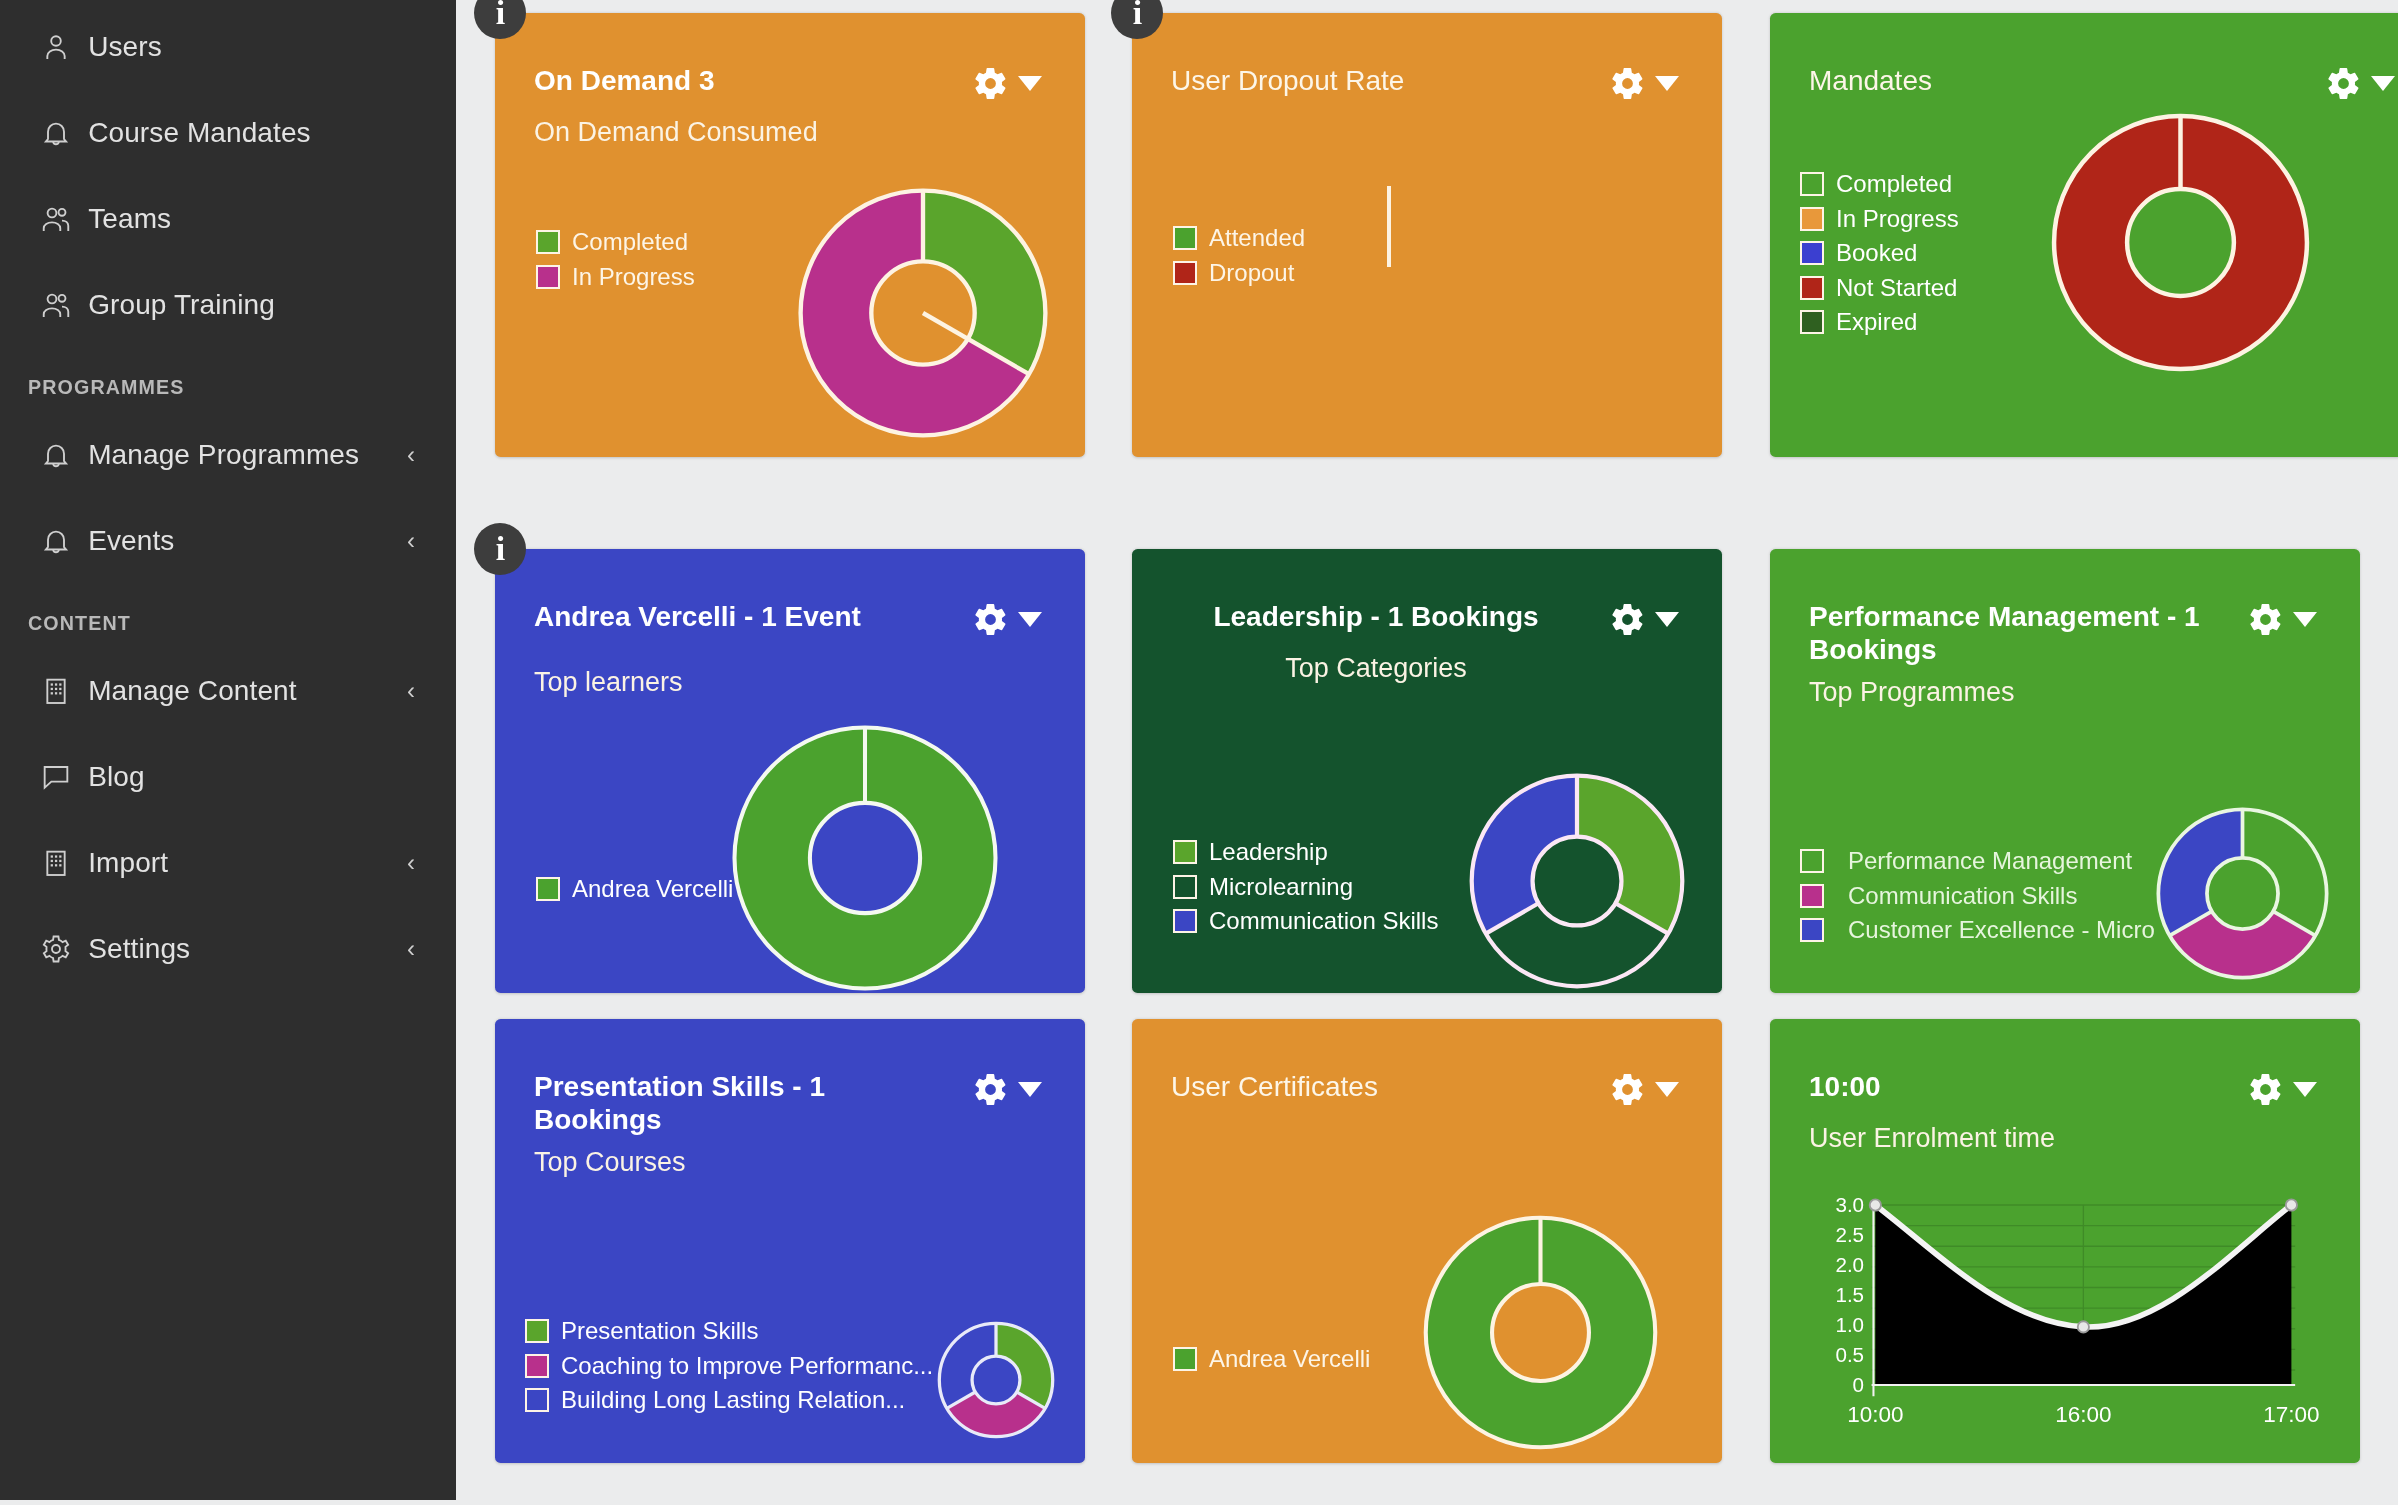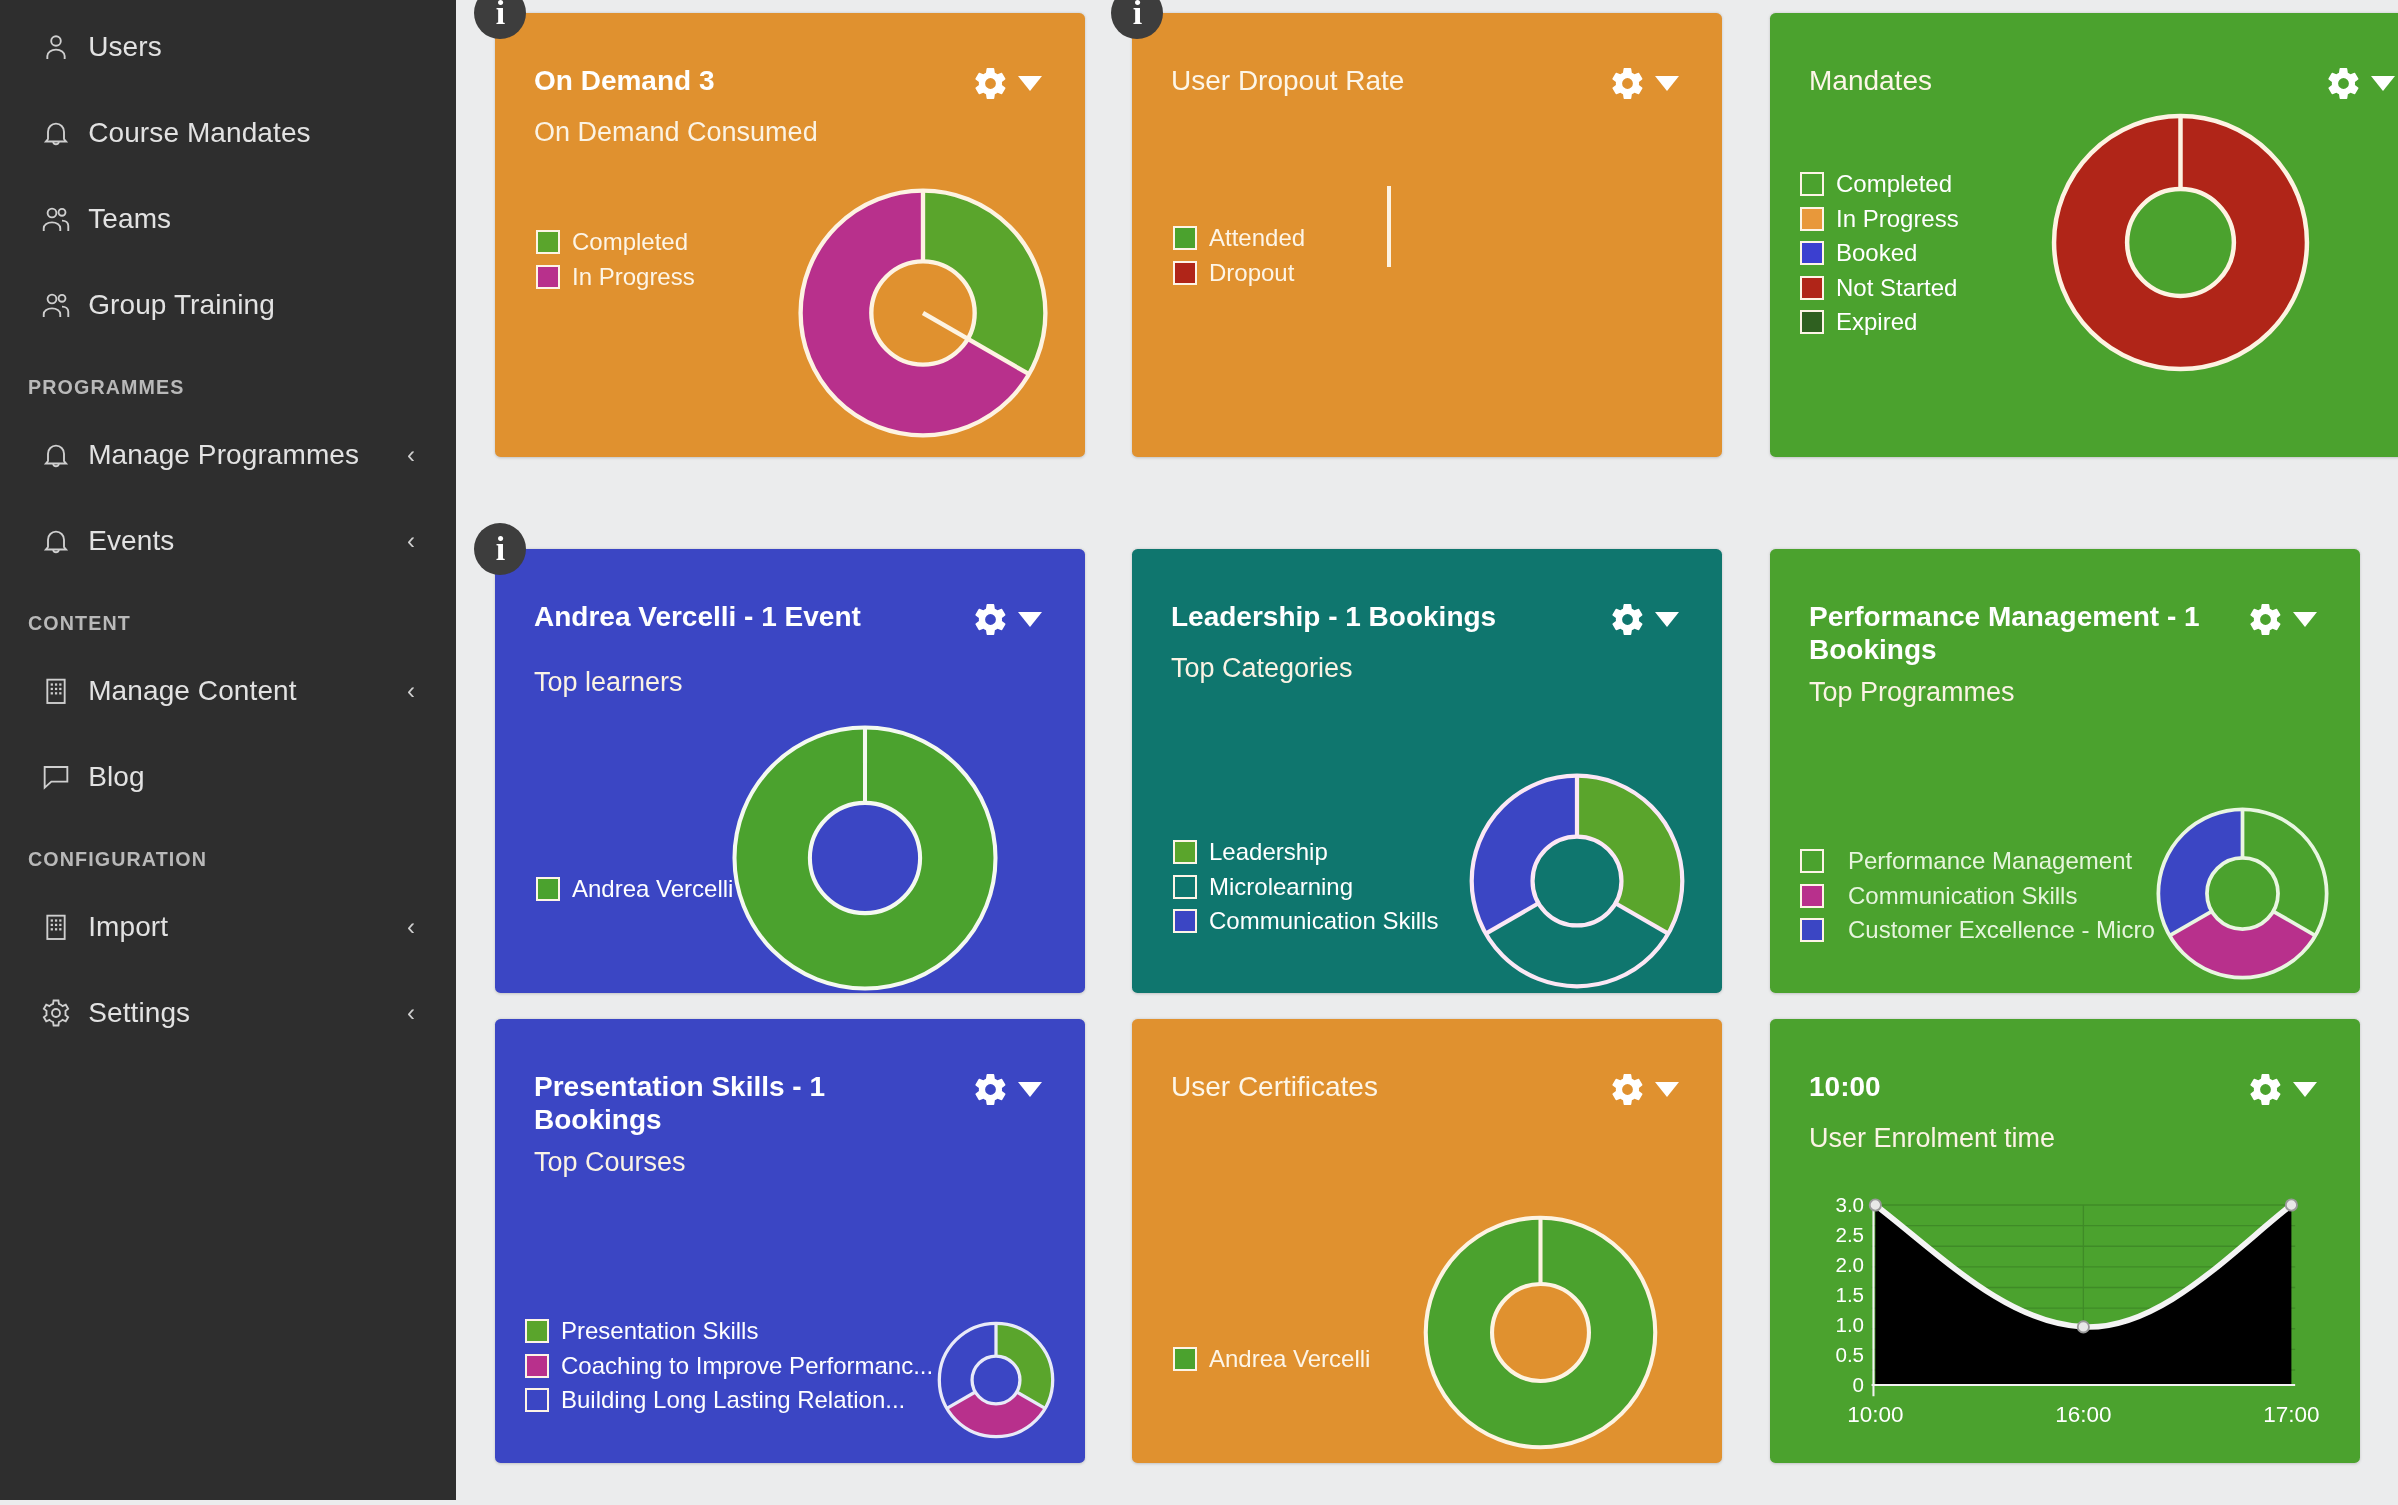--- a/index.html
+++ b/index.html
@@ -181,21 +181,20 @@
         <span class="chev">‹</span>
       </div>
       <div class="nav-item">
         <span class="ico">
           <svg viewBox="0 0 24 24" fill="none" stroke="#cfcfcf" stroke-width="1.4">
             <path d="M3.5 4.5h17v11h-12l-5 4.5z"></path>
           </svg>
         </span>
         <span class="nav-label">Blog</span>
       </div>
-      <div class="nav-section">CONFIGURATION</div>
       <div class="nav-item">
         <span class="ico">
           <svg viewBox="0 0 24 24" fill="none" stroke="#cfcfcf" stroke-width="1.4">
             <rect x="5.5" y="3.5" width="13" height="17.5"></rect>
             <g fill="#cfcfcf" stroke="none">
               <rect x="8" y="6.3" width="1.7" height="1.7"></rect>
               <rect x="11.2" y="6.3" width="1.7" height="1.7"></rect>
               <rect x="14.4" y="6.3" width="1.7" height="1.7"></rect>
               <rect x="8" y="9.6" width="1.7" height="1.7"></rect>
               <rect x="11.2" y="9.6" width="1.7" height="1.7"></rect>
@@ -346,21 +345,21 @@
           <svg viewBox="0 0 100 100">
             <circle cx="50" cy="50" r="32" fill="none" stroke="#4ba22e" stroke-width="26"></circle>
             <circle cx="50" cy="50" r="45" fill="none" stroke="#f4f9f0" stroke-width="1.4"></circle>
             <circle cx="50" cy="50" r="19" fill="none" stroke="#f4f9f0" stroke-width="1.4"></circle>
             <line x1="50" y1="5" x2="50" y2="31" stroke="#f4f9f0" stroke-width="1.4"></line>
           </svg>
         </div>
       </div>
     </div>
 
-    <div class="card" style="left:676px; top:549px; width:590px; height:444px; background:#0f766e;">
+    <div class="card" style="left:676px; top:549px; width:590px; height:444px; background:#14532d;text-align:center;">
       <div class="card-inner">
         <div class="card-title">Leadership - 1 Bookings</div>
         <div class="card-sub" style="top:103px;">Top Categories</div>
         <div class="gear">
           <svg viewBox="0 0 24 24">
               <path fill="#fff" d="M19.4 13c.04-.33.06-.66.06-1s-.02-.67-.06-1l2.1-1.6a.5.5 0 0 0 .12-.64l-2-3.46a.5.5 0 0 0-.6-.22l-2.48 1a7.3 7.3 0 0 0-1.73-1l-.38-2.64a.5.5 0 0 0-.5-.42h-4a.5.5 0 0 0-.49.42l-.38 2.63c-.63.26-1.2.6-1.73 1l-2.48-1a.5.5 0 0 0-.6.23l-2 3.46a.5.5 0 0 0 .12.63L4.5 11a8 8 0 0 0 0 2l-2.1 1.6a.5.5 0 0 0-.12.64l2 3.46c.12.22.39.3.6.22l2.48-1c.52.4 1.1.74 1.73 1l.38 2.64c.04.24.25.42.5.42h4c.24 0 .45-.18.49-.42l.38-2.63c.63-.26 1.2-.6 1.73-1l2.48 1c.22.08.48 0 .6-.22l2-3.46a.5.5 0 0 0-.12-.63L19.4 13zM12 15.5A3.5 3.5 0 1 1 12 8.5a3.5 3.5 0 0 1 0 7z"></path>
             </svg>
           <span class="caret"></span>
         </div>
         <div class="legend" style="left:41px; top:289px;">

